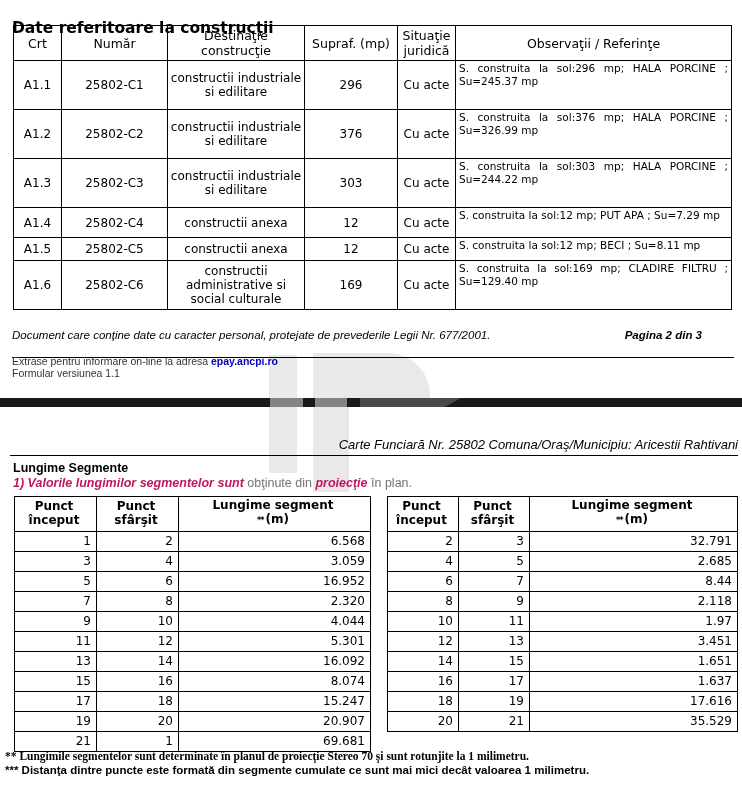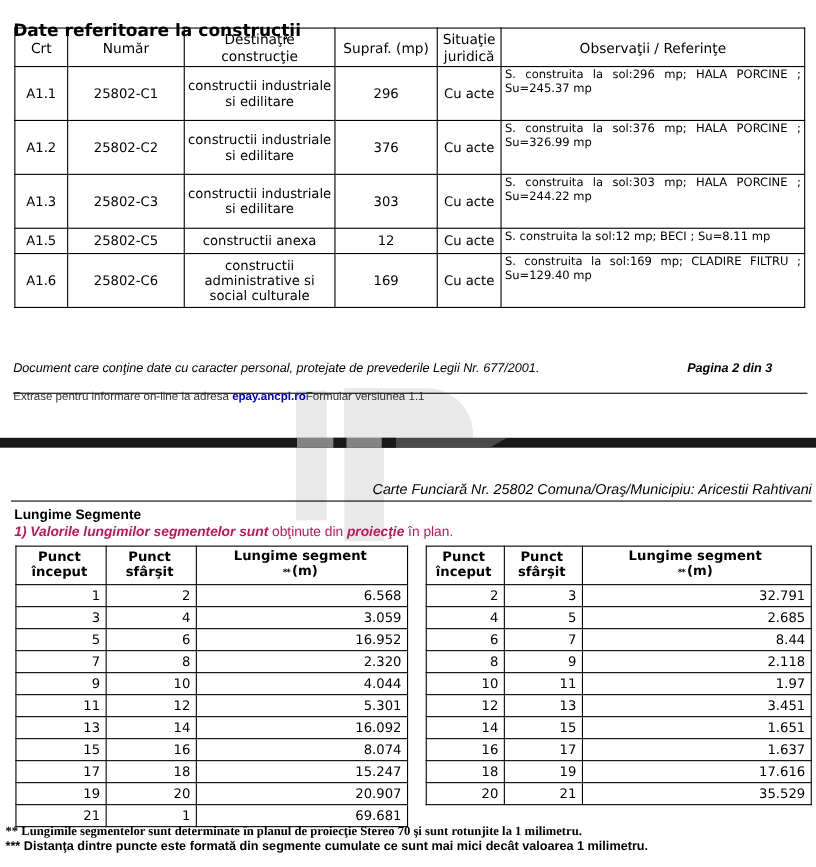--- a/index.html
+++ b/index.html
@@ -23,40 +23,40 @@
   #ctable td{font-size:12px;text-align:center;line-height:14px;padding:2px 2px;}
   #ctable td.cell-observatii{font-size:10.5px;text-align:justify;line-height:13px;padding:1px 3px;vertical-align:top;}
   #ctable tr.rh-tall td{height:44px;}
   #ctable tr.rh-med td{height:25px;}
   #ctable tr.rh-short td{height:18px;}
   
   #footer-privacy{left:12px;top:329px;width:722px;display:flex;justify-content:space-between;
     font-family:"Liberation Sans",sans-serif;font-style:italic;font-size:11.5px;
     border-bottom:1px solid #000;padding-bottom:16px;z-index:1;}
   #footer-privacy .pg{margin-right:32px;font-weight:bold;}
-  #footer-extras{left:12px;top:355px;width:722px;display:flex;justify-content:flex-start;
-    font-family:"Liberation Sans",sans-serif;font-size:10.5px;color:#333;z-index:1;}
+  #footer-extras{left:12px;top:355px;width:722px;display:flex;justify-content:flex-end;
+    font-family:"Liberation Sans",sans-serif;font-size:10.5px;color:#333;z-index:1;flex-direction:column;}
   #footer-extras .fv{}
   .link{color:#0000bb;font-weight:bold;text-decoration:none;}
   
   #divider{left:0;top:398px;width:742px;height:9px;background:#191919;z-index:1;}
   #divider div{position:absolute;top:0;height:100%;}
   .dv-gray{left:270px;width:191px;background:#4a4a4a;
     clip-path:polygon(0 0,100% 0,calc(100% - 16px) 100%,0 100%);}
   .dv-chunk1{left:303px;width:12px;background:#191919;}
   .dv-chunk2{left:347px;width:13px;background:#191919;}
   .dv-light1{left:270px;width:33px;background:rgba(255,255,255,0.32);}
   .dv-light2{left:315px;width:32px;background:rgba(255,255,255,0.32);}
   
   #carte-line{left:10px;top:437px;width:728px;text-align:right;font-family:"Liberation Sans",sans-serif;
     font-style:italic;font-size:13px;border-bottom:1px solid #000;padding-bottom:3px;z-index:1;}
   #lungime-heading{left:13px;top:461px;font-family:"Liberation Sans",sans-serif;font-weight:bold;font-size:12.5px;z-index:1;}
   #subtitle{left:13px;top:476px;font-family:"Liberation Sans",sans-serif;font-size:12.5px;z-index:1;}
   #subtitle .sub-b{font-weight:bold;color:#be185d;font-style:italic;}
-  #subtitle .sub-n{font-weight:normal;color:#be185d;}
+  #subtitle .sub-n{font-weight:normal;color:#737373;}
   .seg-table{position:absolute;top:496px;border-collapse:collapse;table-layout:fixed;z-index:1;background:transparent;}
   #seg-left{left:14px;width:356px;}
   #seg-right{left:387px;width:350px;}
   .seg-table th,.seg-table td{border:1px solid #000;}
   .seg-table th{font-weight:bold;font-size:12px;line-height:14px;height:30px;
     padding:1px 5px 3px 2px;vertical-align:middle;margin-left:15px;}
   .seg-table td{font-size:12px;text-align:right;height:19px;line-height:19px;padding:0 5px 0 2px;}
   .unit-line .mk{font-size:8px;letter-spacing:-1px;}
   .unit-line span+span{margin-left:2px;}
   
@@ -111,20 +111,28 @@
         <td class="cell-observatii">S. construita la sol:376 mp;  HALA PORCINE ; Su=326.99 mp</td>
       </tr>
       <tr class="rh-tall">
         <td class="cell-crt">A1.3</td>
         <td class="cell-numar">25802-C3</td>
         <td class="cell-destinatie">constructii industriale si edilitare</td>
         <td class="cell-supraf">303</td>
         <td class="cell-situatie">Cu acte</td>
         <td class="cell-observatii">S. construita la sol:303 mp;  HALA PORCINE ; Su=244.22 mp</td>
       </tr>
+      <tr class="rh-med">
+        <td class="cell-crt">A1.4</td>
+        <td class="cell-numar">25802-C4</td>
+        <td class="cell-destinatie">constructii anexa</td>
+        <td class="cell-supraf">12</td>
+        <td class="cell-situatie">Cu acte</td>
+        <td class="cell-observatii">S. construita la sol:12 mp;  PUT APA ; Su=7.29 mp</td>
+      </tr>
       <tr class="rh-short">
         <td class="cell-crt">A1.5</td>
         <td class="cell-numar">25802-C5</td>
         <td class="cell-destinatie">constructii anexa</td>
         <td class="cell-supraf">12</td>
         <td class="cell-situatie">Cu acte</td>
         <td class="cell-observatii">S. construita la sol:12 mp;  BECI ; Su=8.11 mp</td>
       </tr>
       <tr class="rh-tall">
         <td class="cell-crt">A1.6</td>

